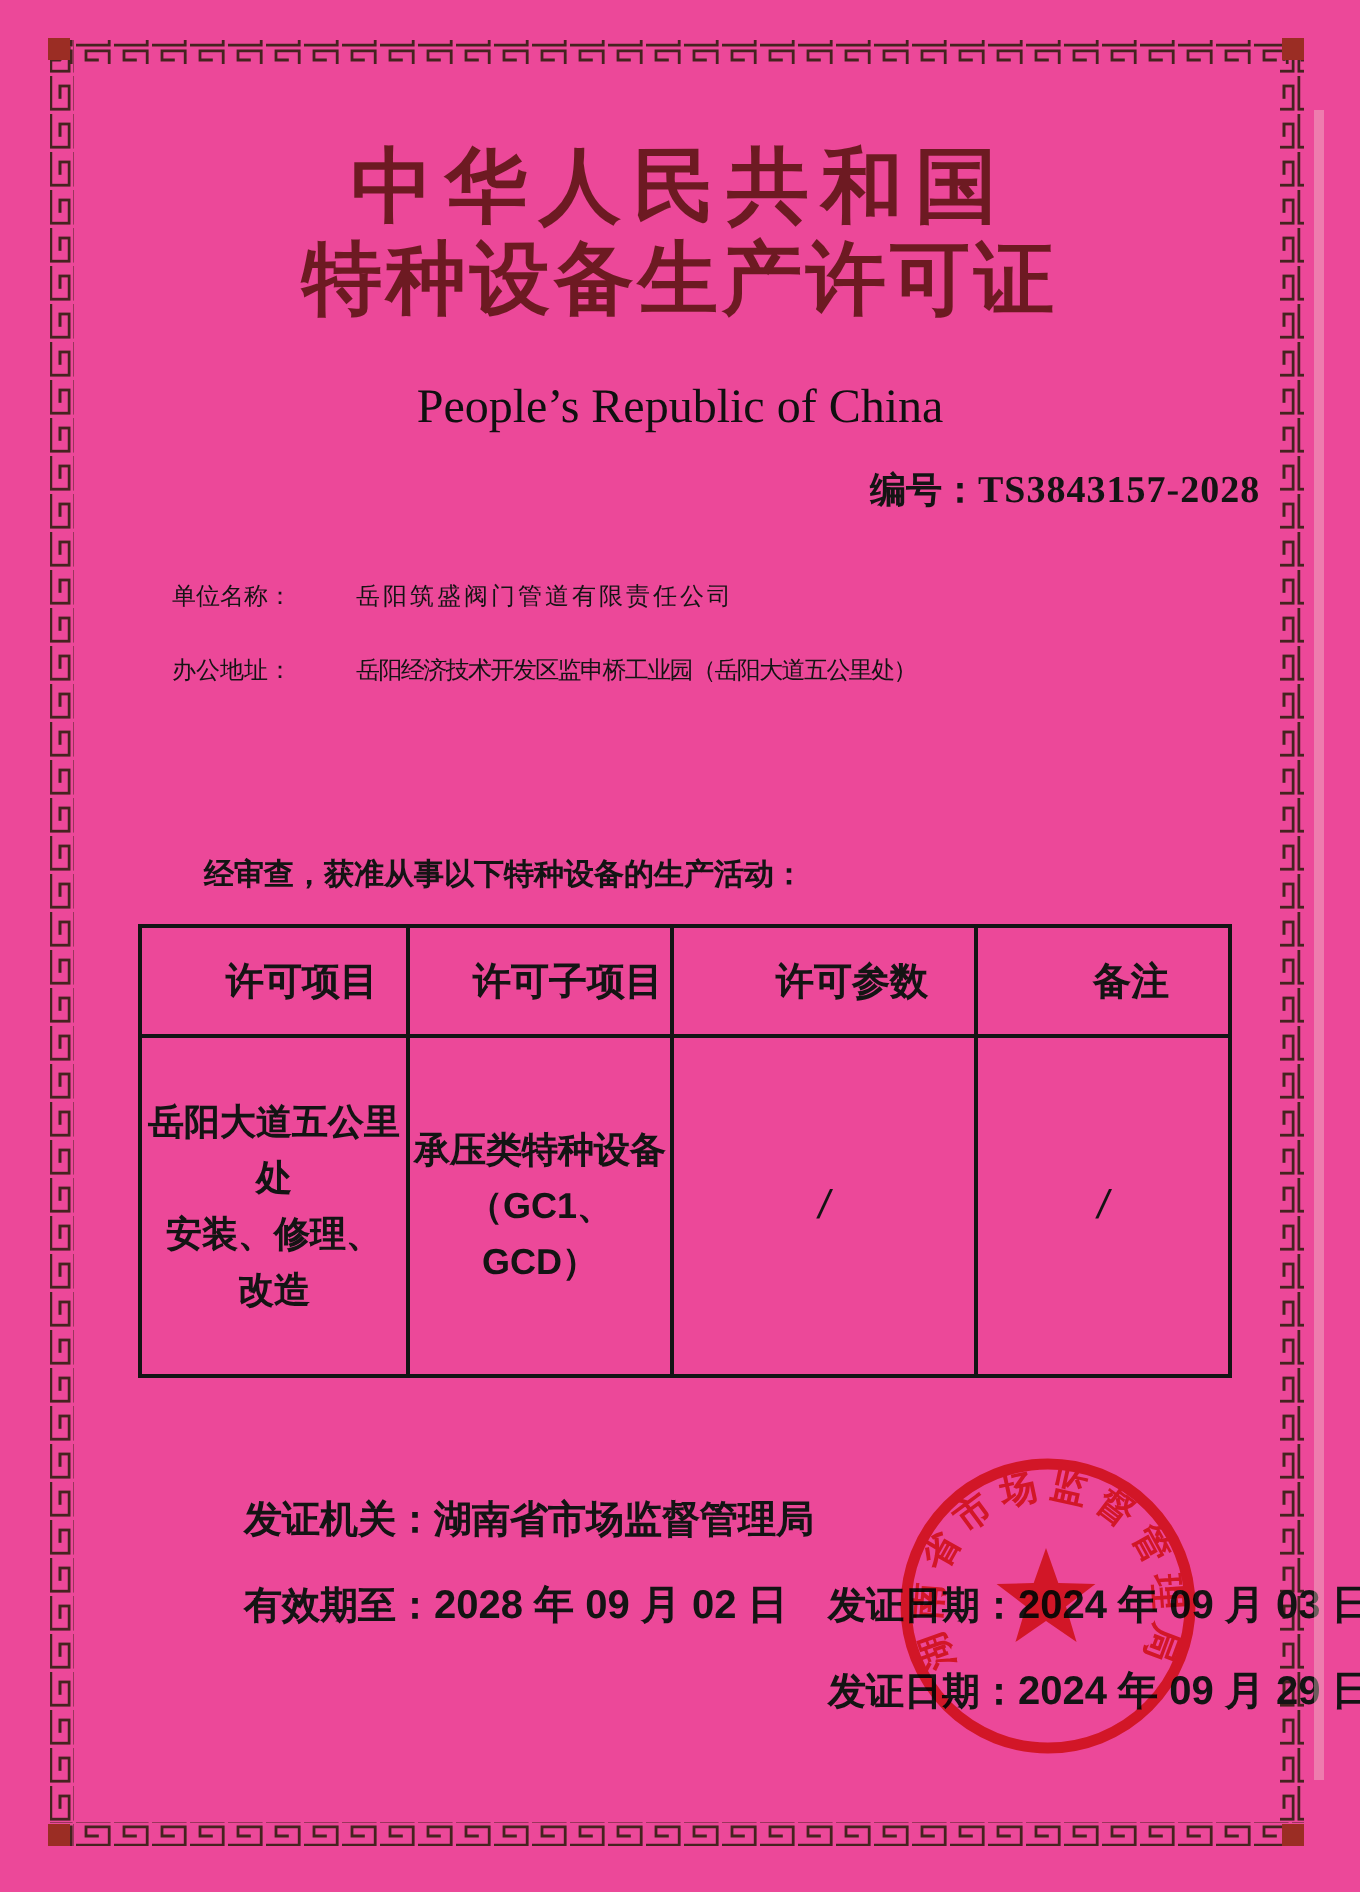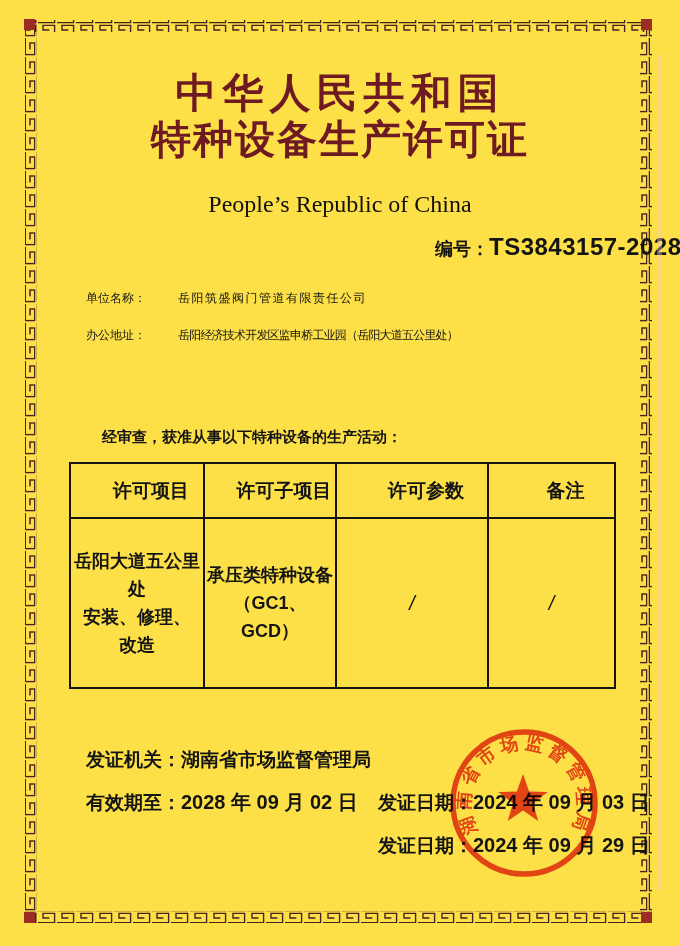--- a/index.html
+++ b/index.html
@@ -1,20 +1,20 @@
 <!DOCTYPE html>
 <html><head>
 <meta charset="utf-8">
 <style>
   html, body { margin:0; padding:0; background:#ffffff; }
   body {
     width:680px; height:946px; position:relative; overflow:hidden;
     font-family:"Liberation Sans", sans-serif; color:#141414;
   }
-  .page { position:absolute; inset:0; background:#fde047; }
+  .page { position:absolute; inset:0; background:#ec4899; }
 
   
   .border-svg { position:absolute; left:0; top:0; width:680px; height:946px; pointer-events:none; }
   .seal-svg {
     position:absolute; left:439px; top:718px; width:170px; height:170px;
     mix-blend-mode:multiply; opacity:0.9;
   }
   .scan-artifact {
     position:absolute; left:657px; top:55px; width:5px; height:835px;
     background:#f2cbce; opacity:0.40;
@@ -30,21 +30,21 @@
   .title-en {
     position:absolute; left:0; right:0; text-align:center;
     font-family:"Liberation Serif", serif; font-size:24px; color:#101010;
     white-space:nowrap;
   }
   .title-en.l1 { top:160px; }
   .title-en.l2 { top:191px; }
 
   
   .license-no { position:absolute; top:233px; left:435px; font-size:18px; font-weight:bold; white-space:nowrap; }
-  .license-no .num { font-family:Liberation Sans, sans-serif; font-size:24px; letter-spacing:0.5px; }
+  .license-no .num { font-family:Liberation Serif, serif; font-size:19px; letter-spacing:0.5px; }
 
   
   .fields { position:absolute; top:288px; left:86px; }
   .frow { font-size:12px; font-weight:normal; line-height:21px; margin-bottom:16px; white-space:nowrap; }
   .frow .flabel { display:inline-block; min-width:92px; }
   .frow.wide  .fvalue { letter-spacing:1.5px; }
   .frow.tight .fvalue { letter-spacing:-0.8px; }
 
   .statement { position:absolute; top:428px; left:102px; font-size:15px; font-weight:bold; white-space:nowrap; }
 
@@ -56,21 +56,21 @@
   .lic-table th, .lic-table td {
     border:2px solid #141414; text-align:center; vertical-align:middle;
     padding:0;
   }
   .lic-table th { height:53px; font-size:19px; font-weight:bold;padding-left:28px; }
   .lic-table td { height:168px; }
   .cell-main { font-size:18px; font-weight:bold; white-space:pre-line; line-height:28px; }
   .cell-slash { font-size:20px; font-weight:400; font-style:italic; }
 
   
-  .fline { position:absolute; font-size:19px; font-weight:bold; white-space:nowrap; }
+  .fline { position:absolute; font-size:19px; font-weight:bold; white-space:nowrap;margin-left:36px; }
   .fline .date { font-size:20px; }
   .line-issuer   { left:86px;  top:747px; }
   .line-sealnote { left:487px; top:746px; letter-spacing:0.5px; }
   .line-valid    { left:86px;  top:789px; }
   .line-issue1   { left:378px; top:789px; }
   .line-issue2   { left:378px; top:832px; }
 </style>
 </head>
 <body>
 

